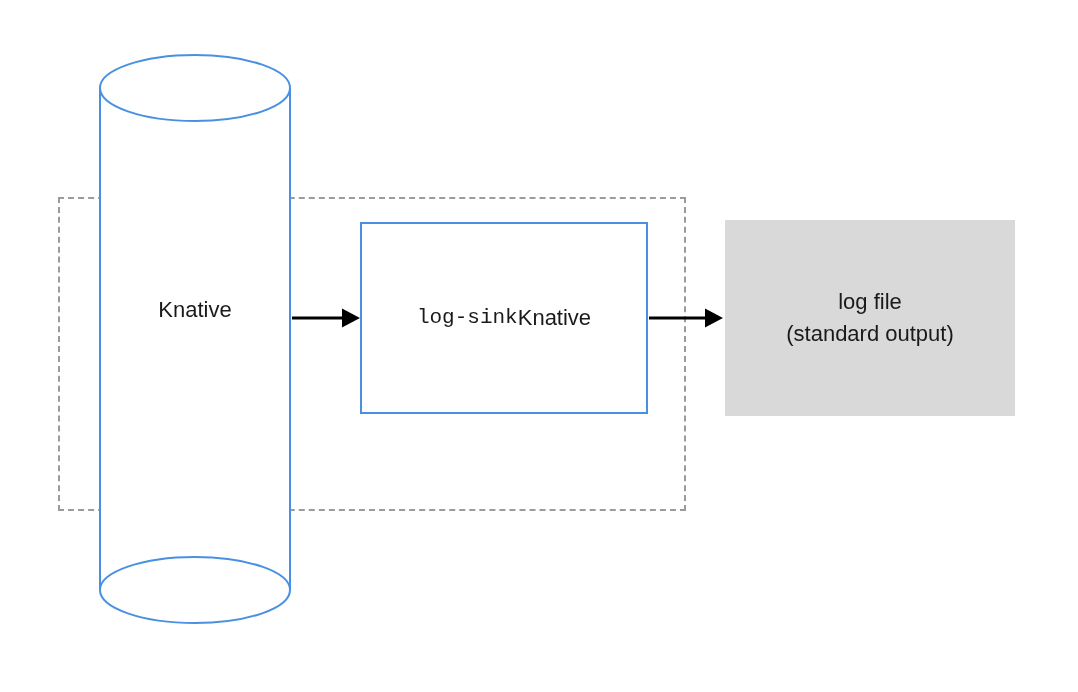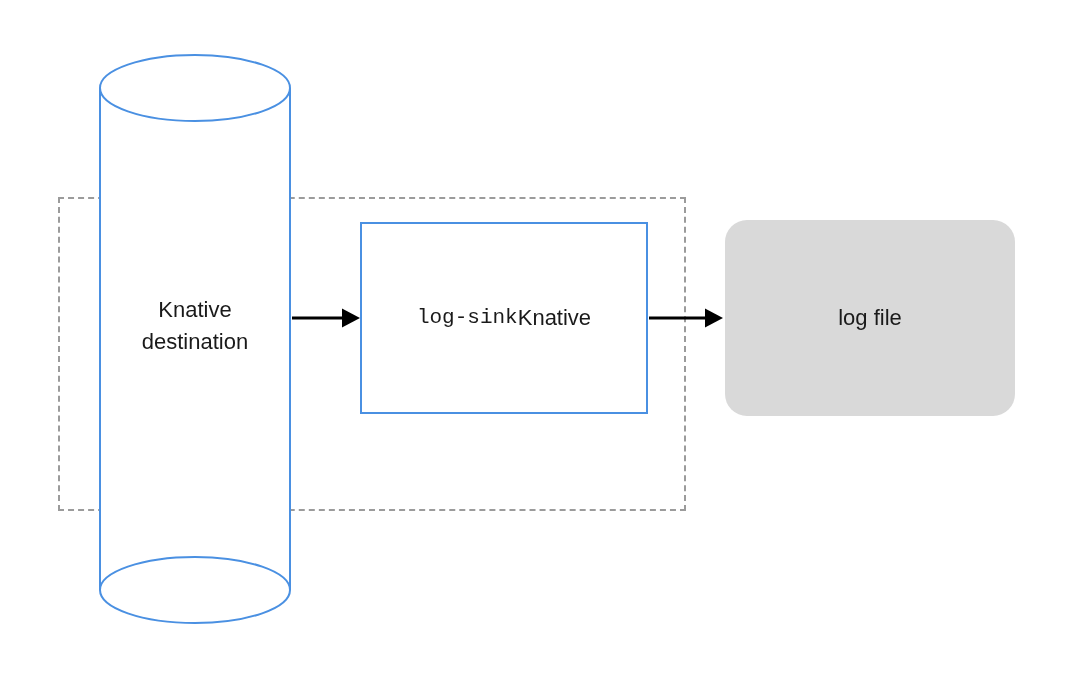--- a/index.html
+++ b/index.html
@@ -84,21 +84,20 @@
     height: 196px;
     background: #d9d9d9;
     display: flex;
     flex-direction: column;
     align-items: center;
     justify-content: center;
     text-align: center;
     font-size: 22px;
     line-height: 32px;
     z-index: 3;
-    border-radius: 22px;
   }
   .mono {
     font-family: "Liberation Mono", "DejaVu Sans Mono", monospace;
     font-size: 21px;
   }
 </style>
 </head>
 <body>
 
 <div class="canvas">
@@ -125,26 +124,26 @@
     </g>
 
     <g>
       <line x1="649" y1="318" x2="705" y2="318" stroke="#000000" stroke-width="3"></line>
       <polygon points="705,308.5 723,318 705,327.5" fill="#000000"></polygon>
     </g>
   </svg>
 
   <div class="knative-label">
     <div>Knative</div>
-    <div>destination</div>
   </div>
 
   <div class="kamelet-box">
     <div class="mono">log-sink</div>
     <div>Knative</div>
   </div>
 
 
   <div class="gray-box">
     <div>log file</div>
+    <div>(standard output)</div>
   </div>
 
 </div>
 
 </body></html>

